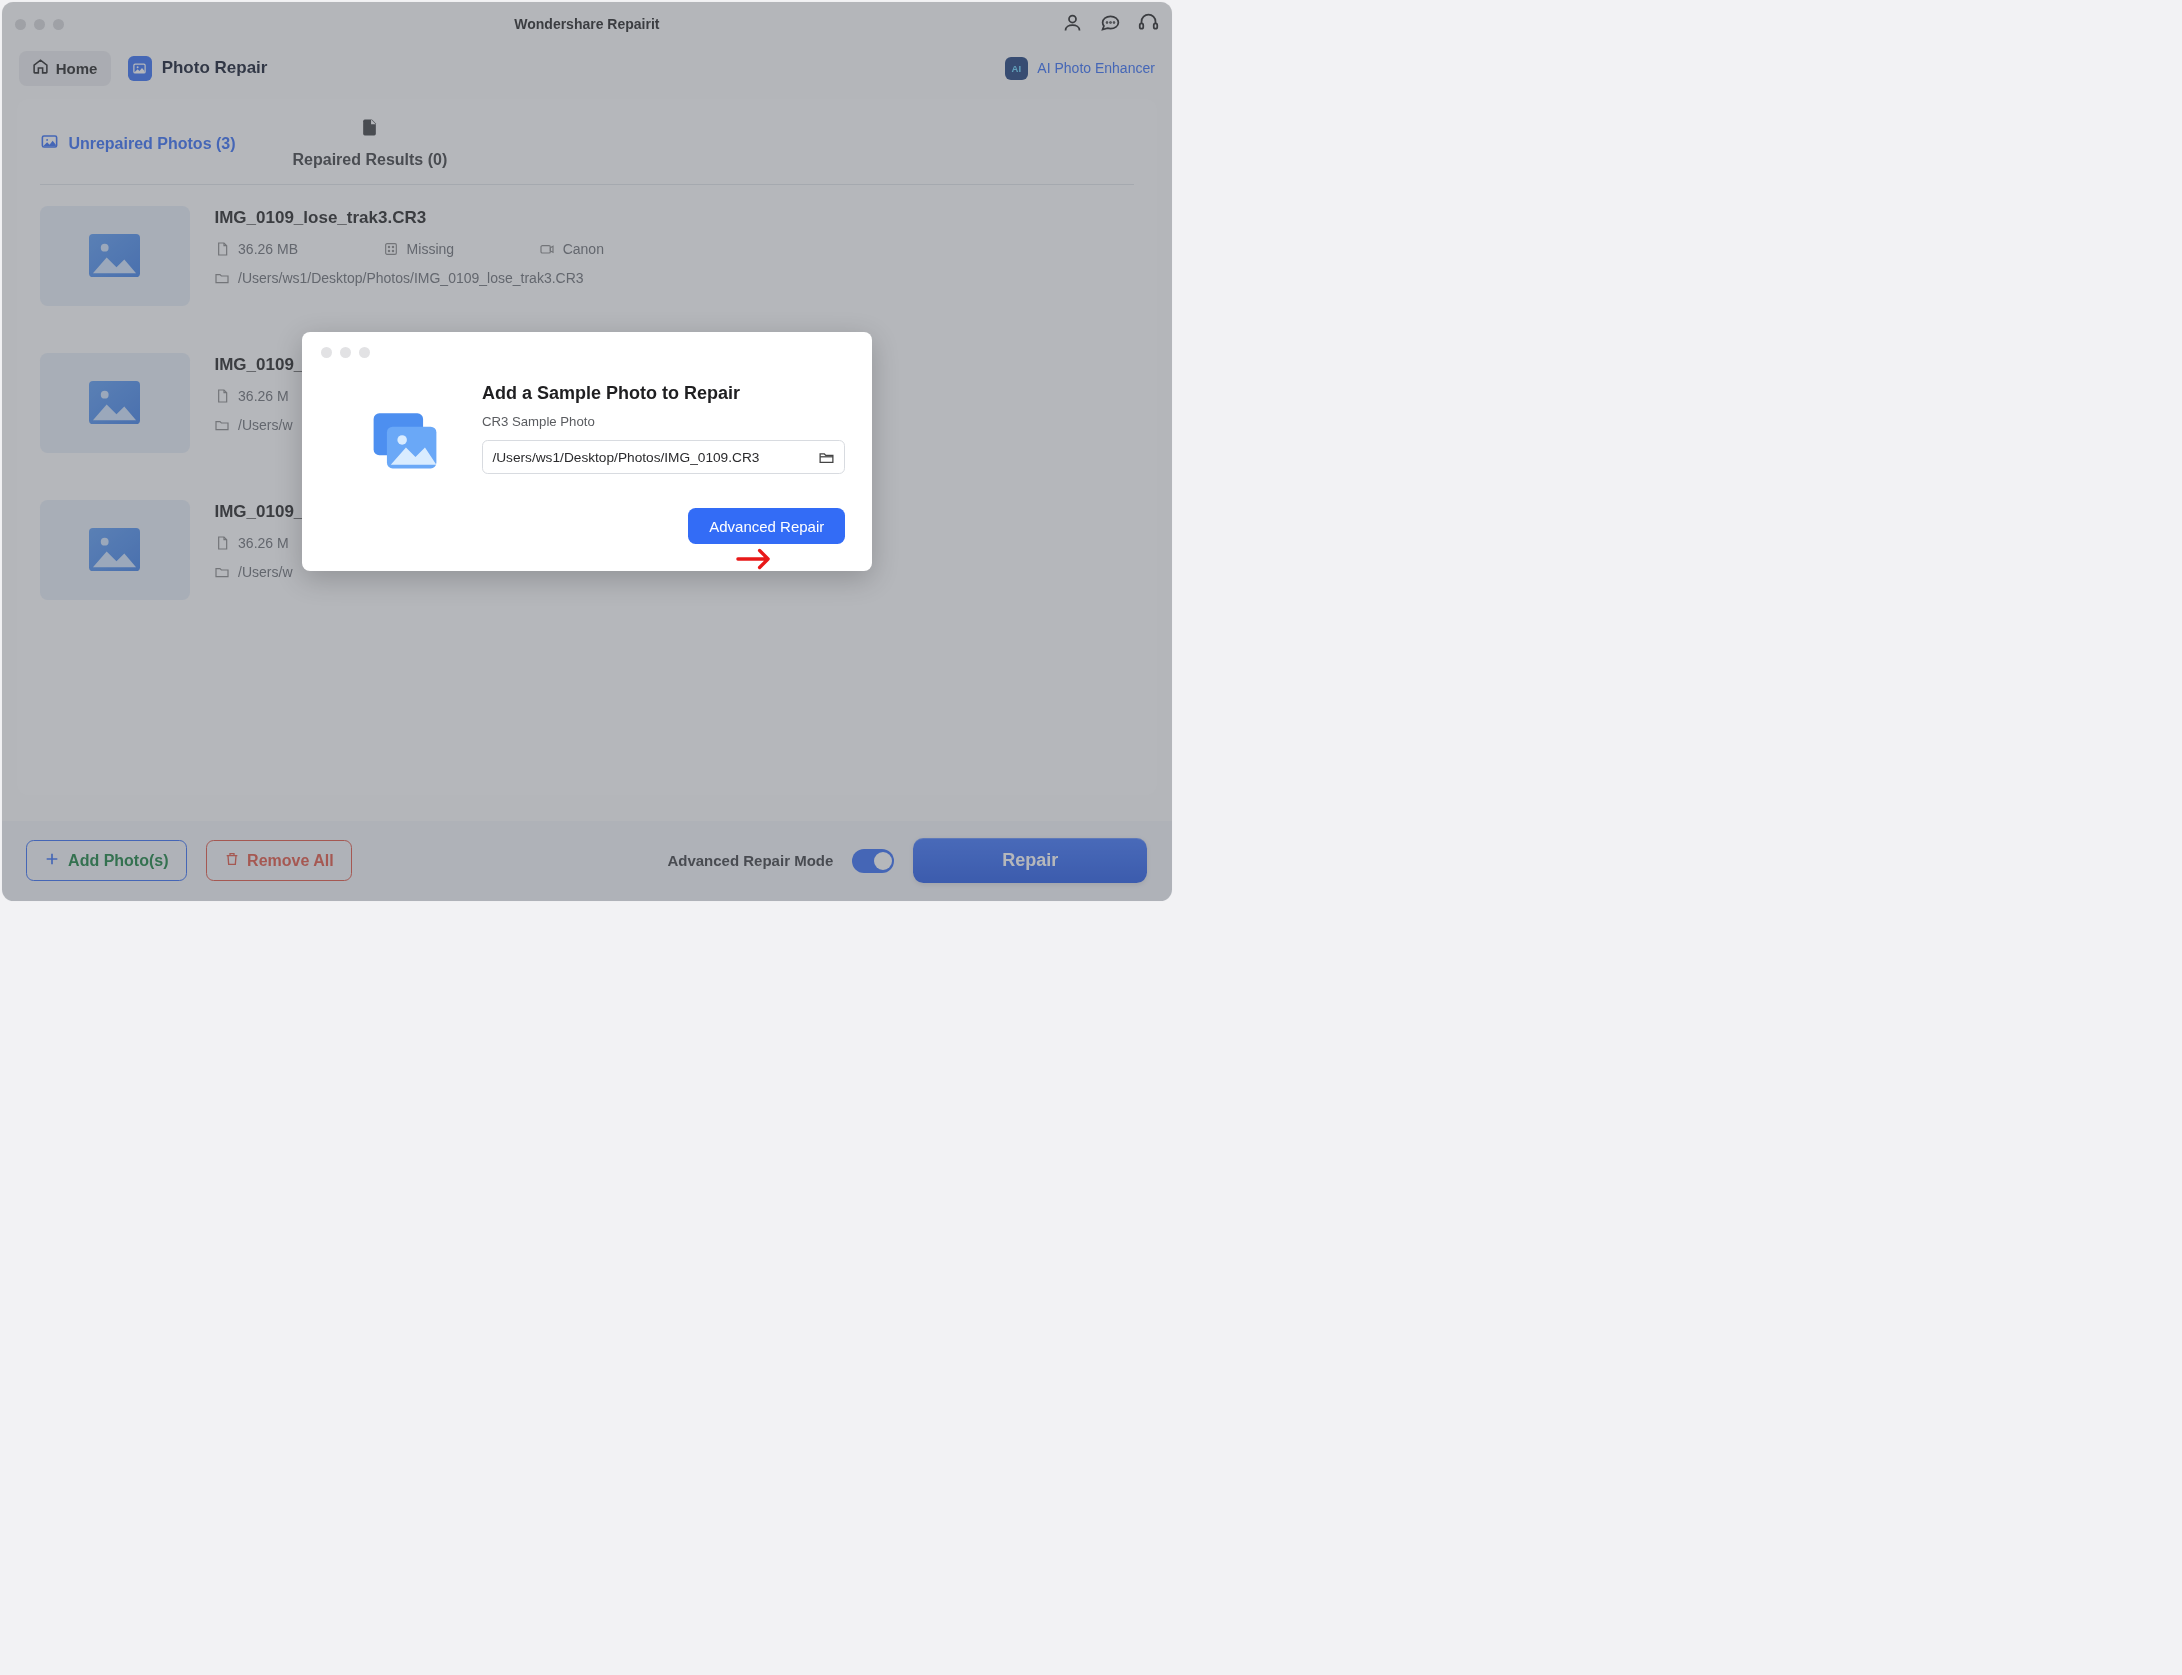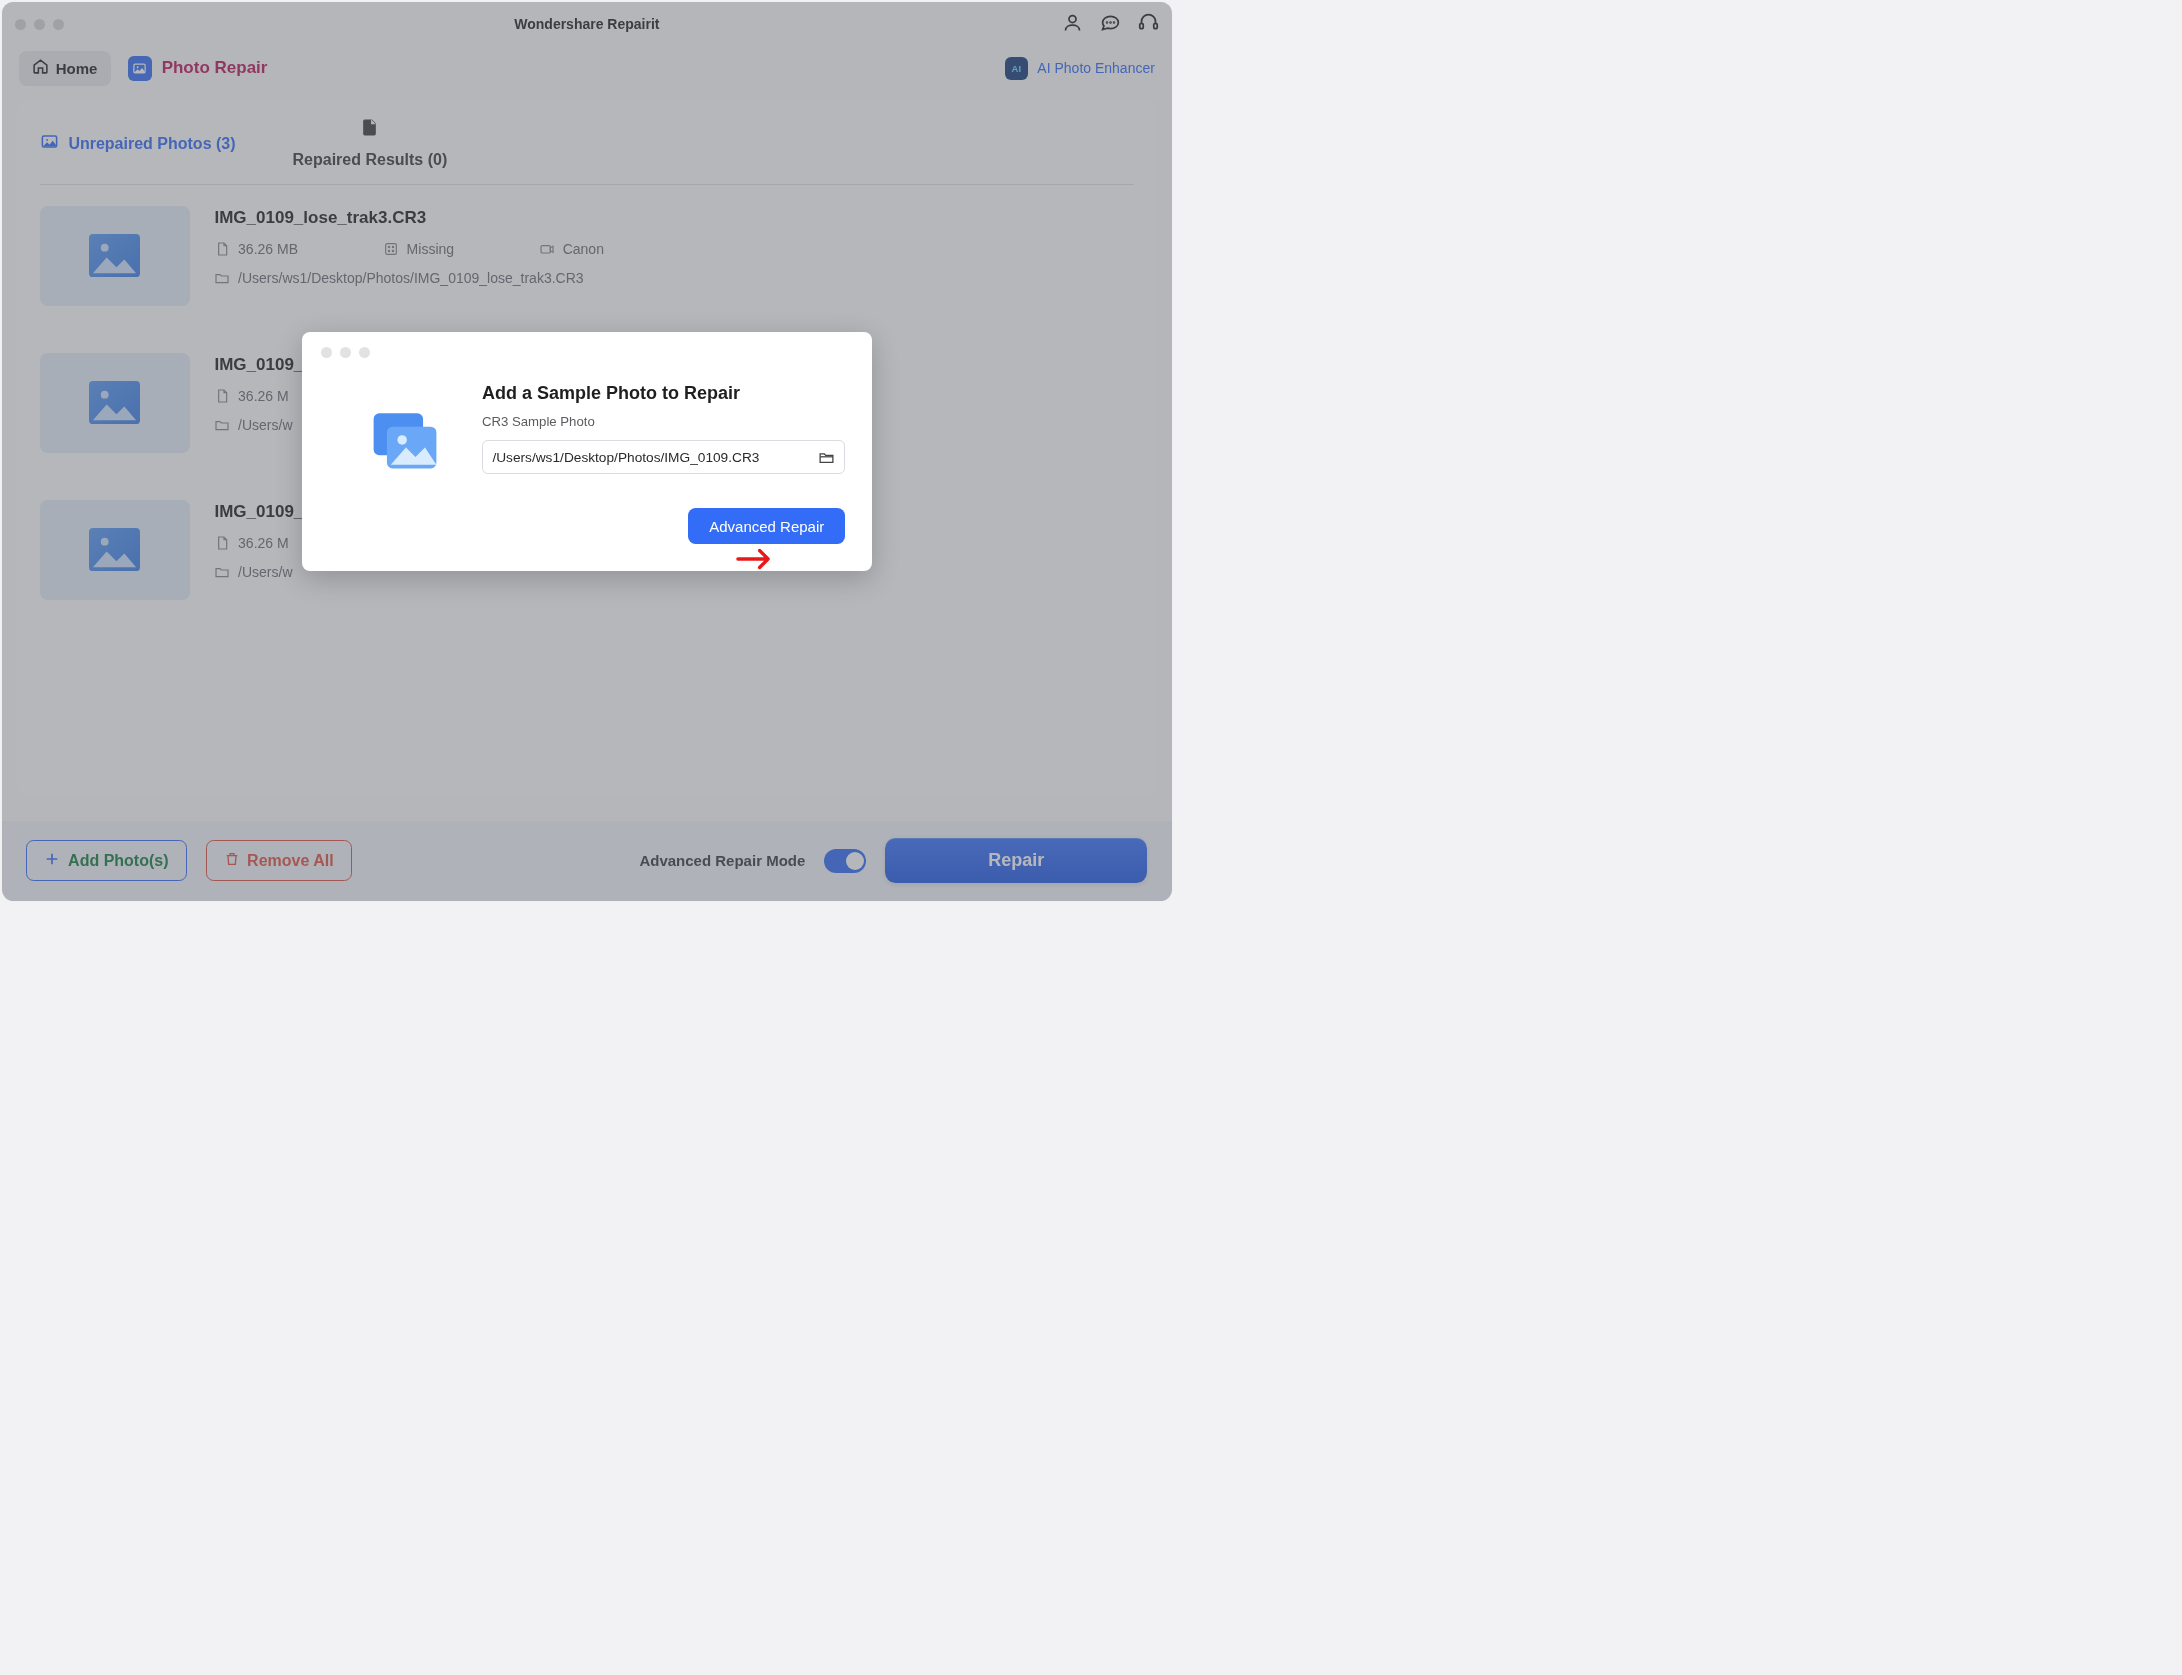--- a/index.html
+++ b/index.html
@@ -64,21 +64,21 @@
   color: #222;
   border: none;
   cursor: pointer;
 }
 .breadcrumb {
   display: flex;
   align-items: center;
   gap: 9.5px;
   font-size: 17px;
   font-weight: 700;
-  color: #be185d;
+  color: #0f172a;
 }
 .crumb-icon {
   width: 24.6px; height: 24.6px;
   background: #336ef5;
   border-radius: 5.7px;
   display: flex; align-items: center; justify-content: center;
 }
 .toolbar-right {
   margin-left: auto;
   display: flex;
@@ -193,21 +193,21 @@
 }
 .toggle::after {
   content: '';
   position: absolute;
   width: 18px; height: 18px;
   background: #fff;
   border-radius: 50%;
   top: 2.8px; right: 2.8px;
 }
 .repair-btn {
-  width: 262px; height: 45px;
+  width: 234px; height: 45px;
   background: linear-gradient(180deg, #3b73fb, #2359e6);
   border: none;
   border-radius: 10.4px;
   color: #fff;
   font-size: 18px;
   font-weight: 600;
   cursor: pointer;
   box-shadow: 0 1.9px 5.7px rgba(0,0,0,0.1), inset 0 0.9px 0 rgba(255,255,255,0.2);
 }
 .overlay {

